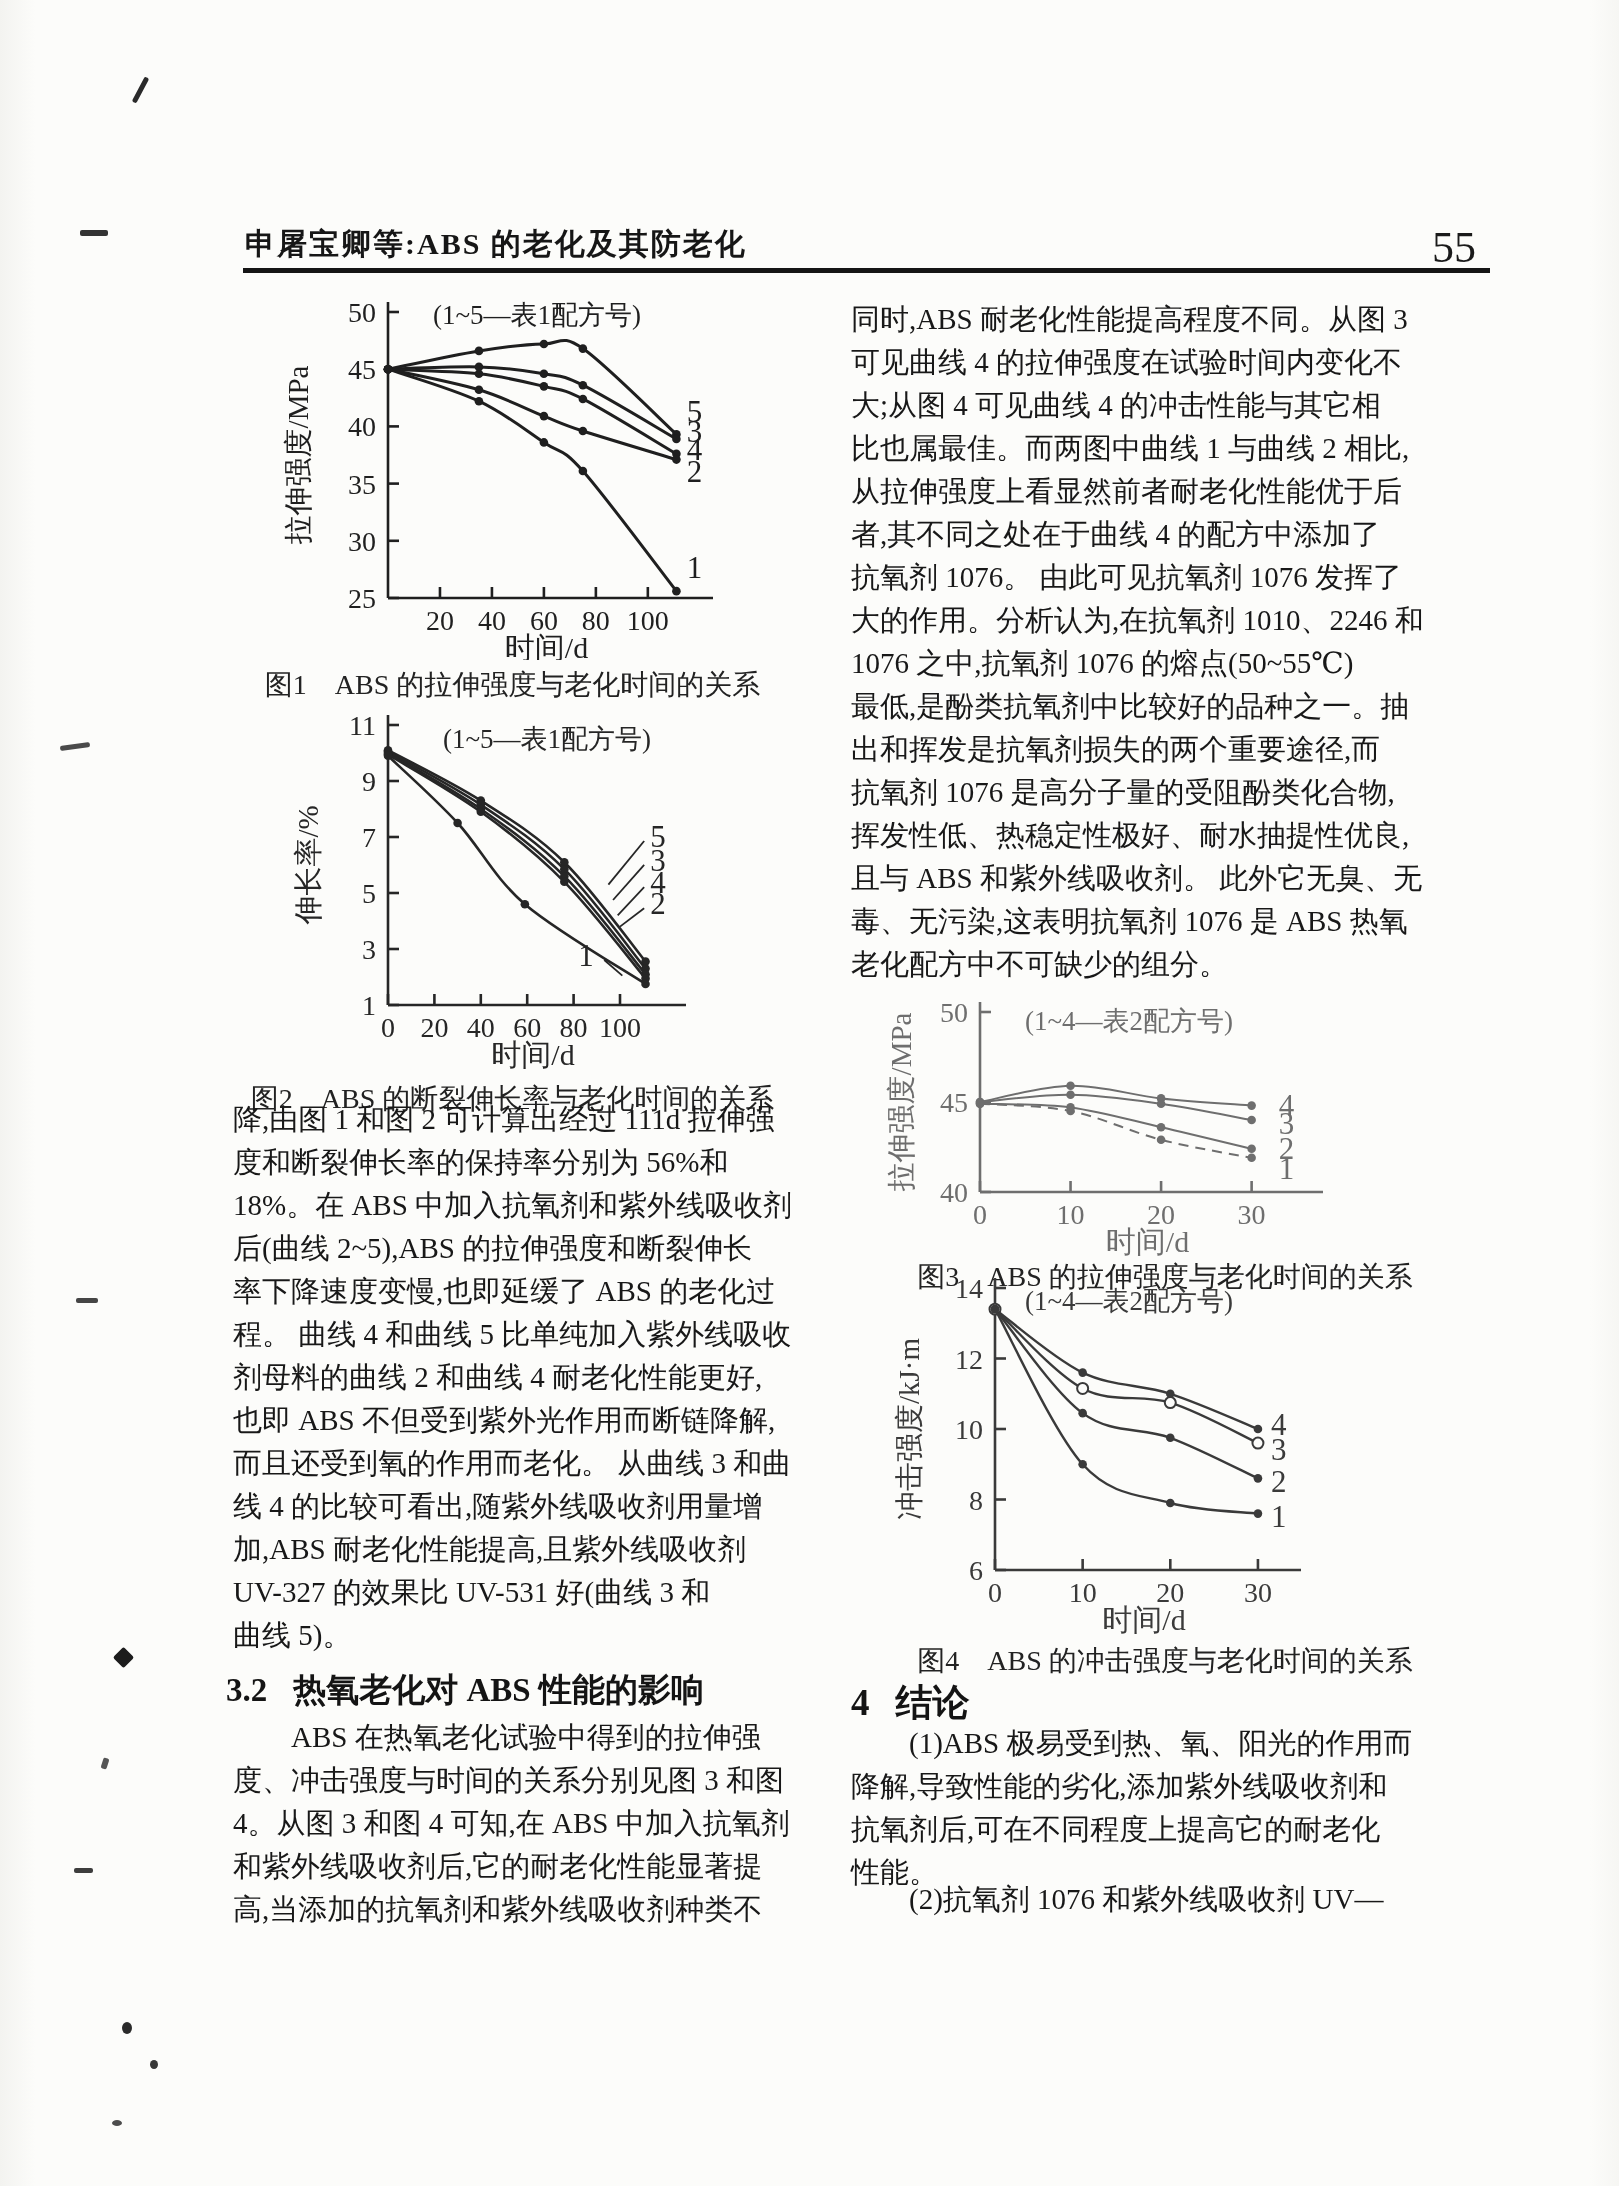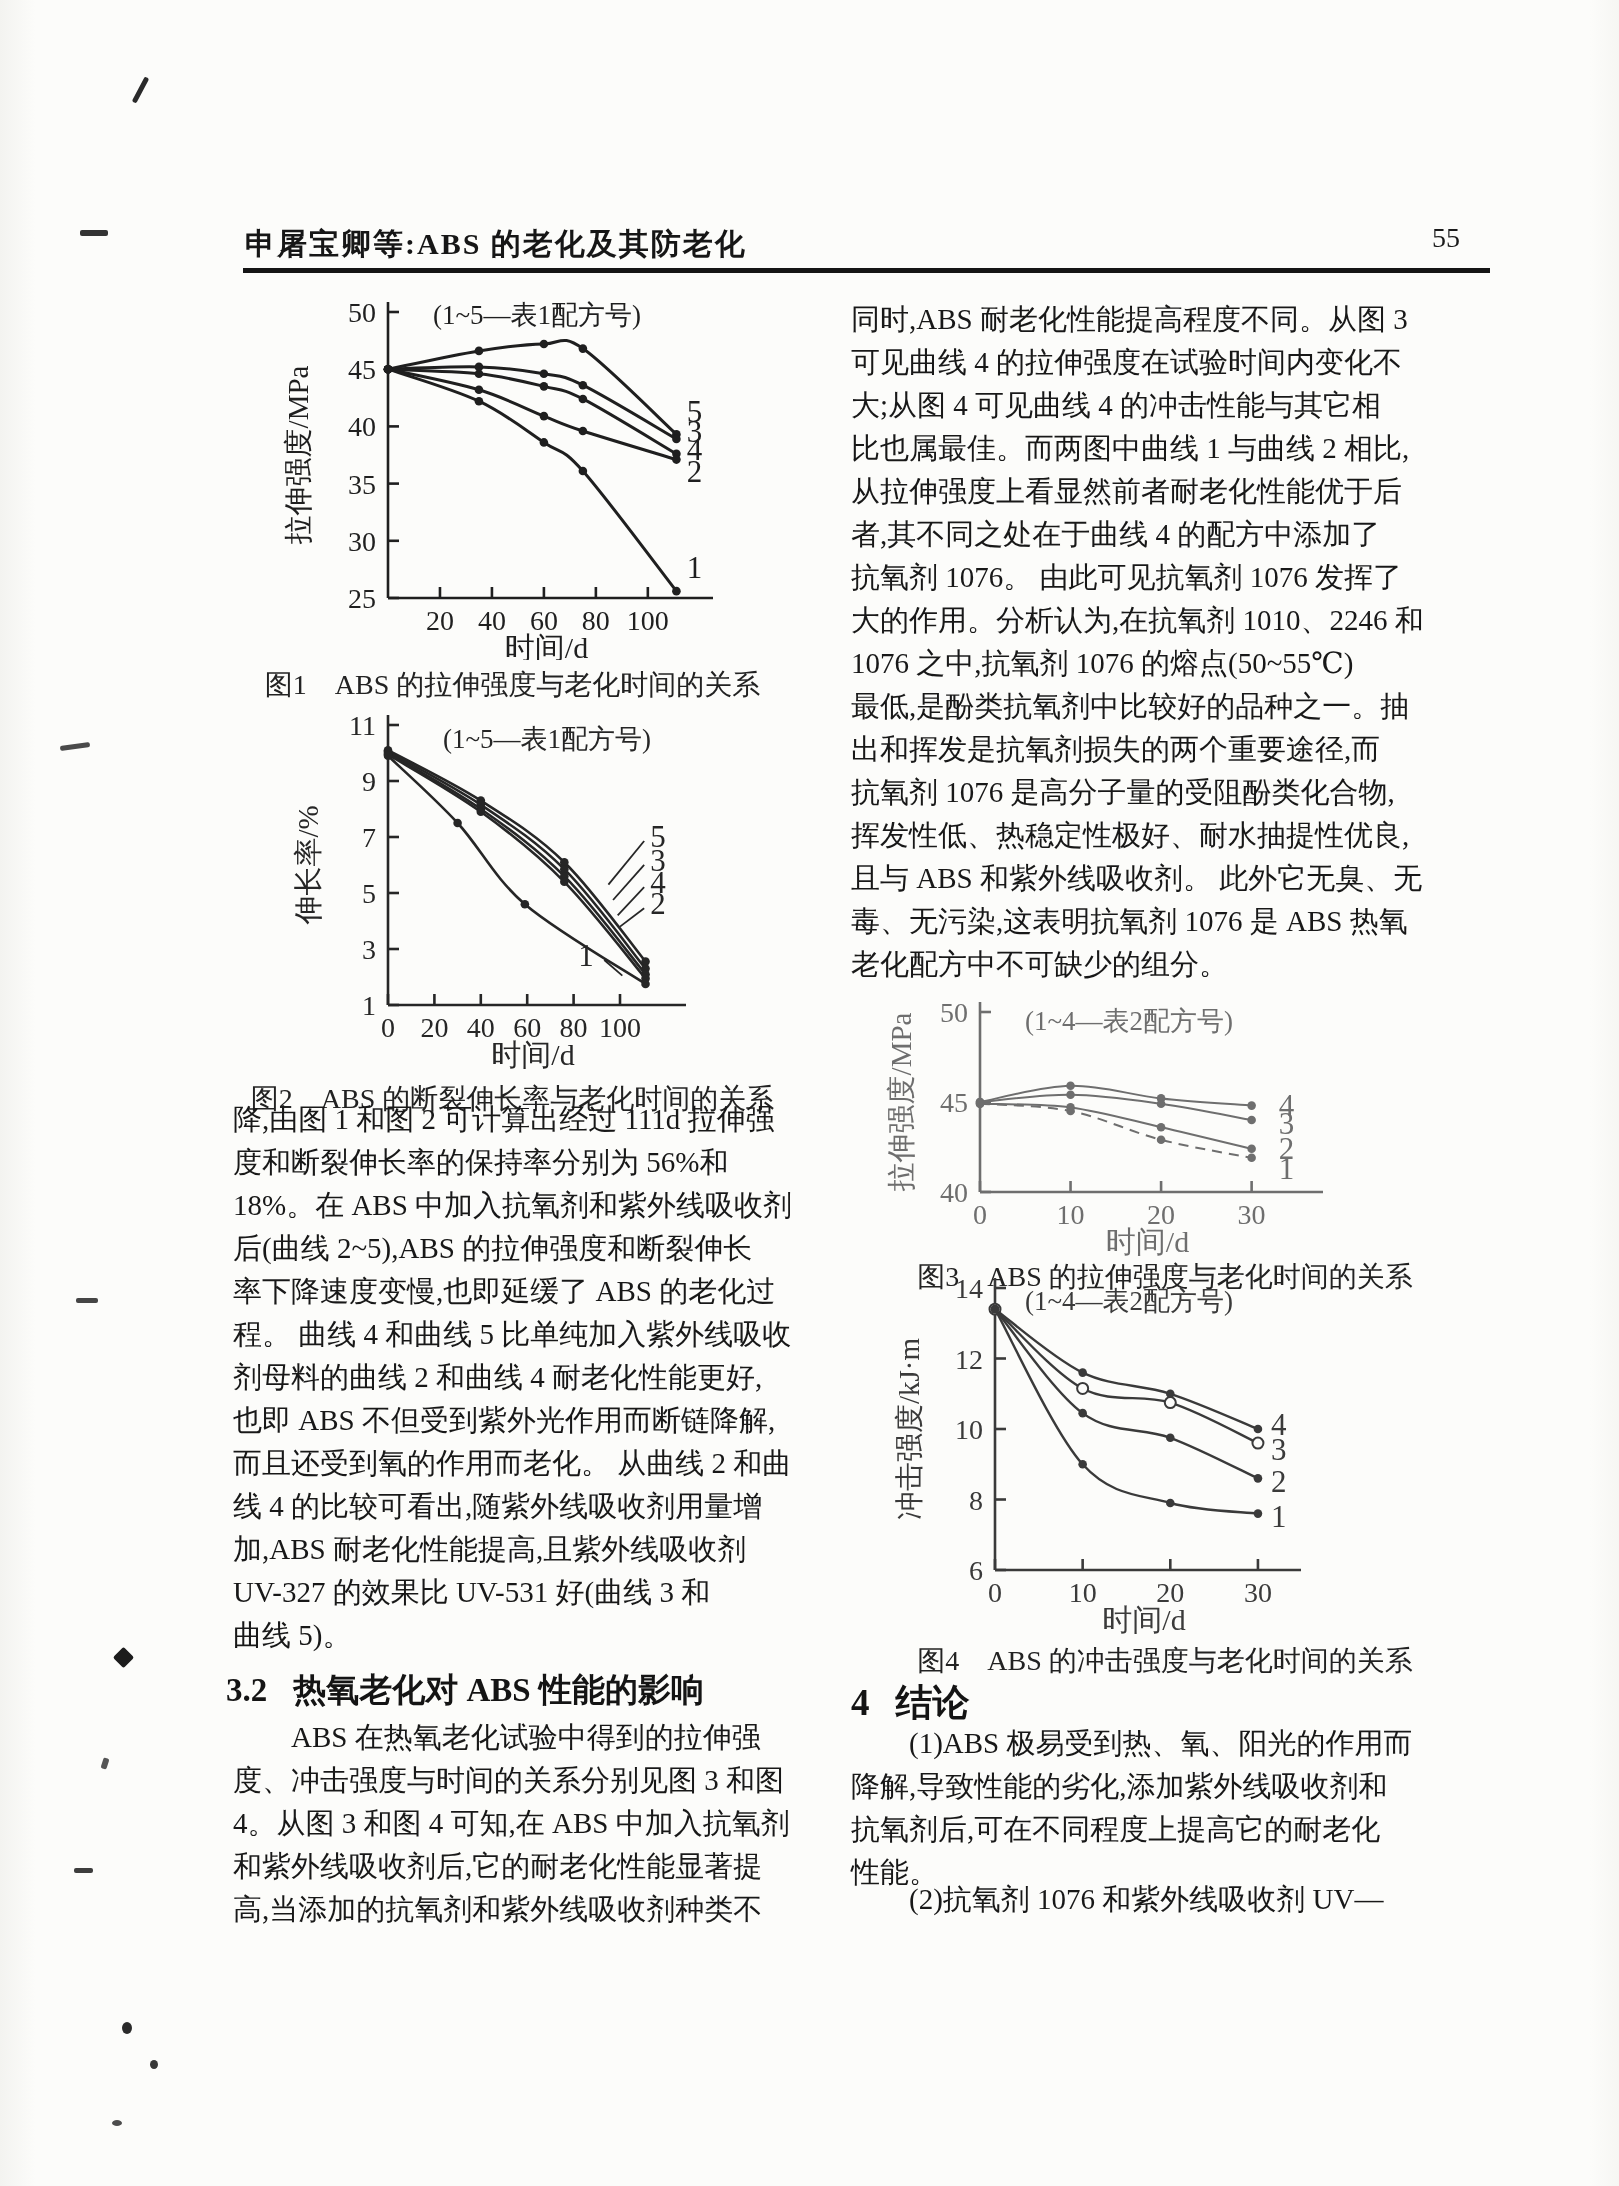--- a/index.html
+++ b/index.html
@@ -8,21 +8,21 @@
     background:#fcfcfa;
     font-family:"Liberation Serif","DejaVu Serif",serif;
     color:#1b1b1b;
     overflow:hidden;
   }
   .page{position:absolute;inset:0;
     background:linear-gradient(90deg,#f3f3f0 0px,#fcfcfa 35px,#fcfcfa 1590px,#f6f6f3 1619px);}
   
   .running-head{position:absolute;left:245px;top:224px;width:1245px;
     font-size:30px;letter-spacing:2px;font-weight:600;color:#161616;}
-  .page-no{position:absolute;left:1432px;top:222px;font-size:28px;color:#1a1a1a;}
+  .page-no{position:absolute;left:1432px;top:222px;font-size:44px;color:#1a1a1a;}
   .head-rule{position:absolute;left:243px;top:268px;width:1247px;height:5px;background:#151515;}
   
   .tblock{position:absolute;font-size:29px;line-height:43px;color:#181818;}
   .tblock .tline{white-space:pre;}
   .lc{left:233px;width:575px;}
   .rc{left:851px;width:595px;}
   .heading{position:absolute;font-weight:bold;font-size:33px;color:#141414;}
   .heading .hnum{margin-right:26px;}
   .heading-big{font-size:37px;}
   .caption{position:absolute;text-align:center;font-size:28px;font-weight:400;color:#222;}
@@ -209,21 +209,21 @@
 
   <div class="tblock lc" style="top:1098px;">
       <div class="tline">降,由图 1 和图 2 可计算出经过 111d 拉伸强</div>
       <div class="tline">度和断裂伸长率的保持率分别为 56%和</div>
       <div class="tline">18%。在 ABS 中加入抗氧剂和紫外线吸收剂</div>
       <div class="tline">后(曲线 2~5),ABS 的拉伸强度和断裂伸长</div>
       <div class="tline">率下降速度变慢,也即延缓了 ABS 的老化过</div>
       <div class="tline">程。 曲线 4 和曲线 5 比单纯加入紫外线吸收</div>
       <div class="tline">剂母料的曲线 2 和曲线 4 耐老化性能更好,</div>
       <div class="tline">也即 ABS 不但受到紫外光作用而断链降解,</div>
-      <div class="tline">而且还受到氧的作用而老化。 从曲线 2 和曲</div>
+      <div class="tline">而且还受到氧的作用而老化。 从曲线 3 和曲</div>
       <div class="tline">线 4 的比较可看出,随紫外线吸收剂用量增</div>
       <div class="tline">加,ABS 耐老化性能提高,且紫外线吸收剂</div>
       <div class="tline">UV-327 的效果比 UV-531 好(曲线 3 和</div>
       <div class="tline">曲线 5)。</div>
     </div>
 
   <div class="heading" style="left:226px;top:1668px;">
     <span class="hnum">3.2</span><span>热氧老化对 ABS 性能的影响</span>
   </div>
 

